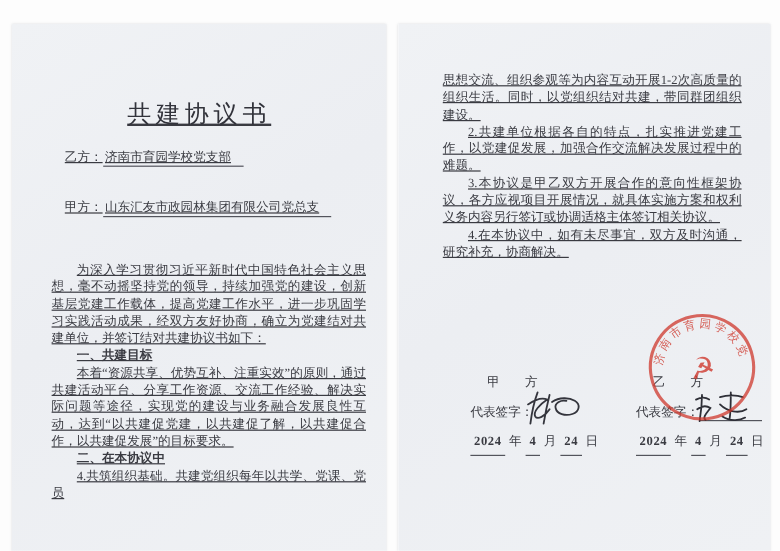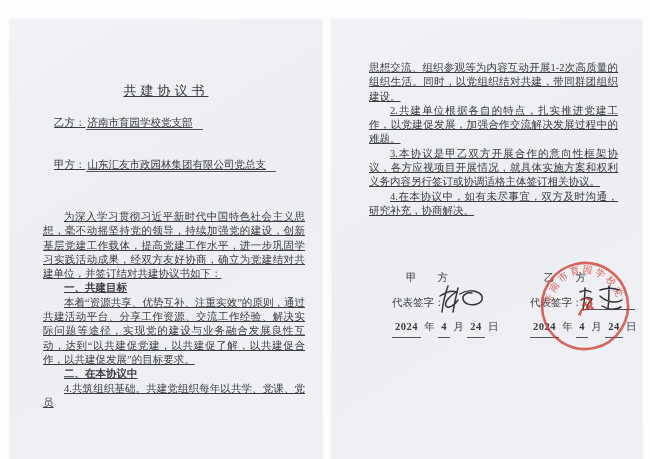--- a/index.html
+++ b/index.html
@@ -12,37 +12,37 @@
     position:absolute;top:20px;height:440px;
     background:linear-gradient(148deg,#f0f2f5 0%,#eceef2 45%,#eff1f4 100%);
     box-shadow:0 0 2px rgba(120,125,135,.25);
     color:#3a3b42;
     text-decoration:underline;
   }
   .page-left{left:10px;width:312px;}
   .page-right{left:332px;width:310px;}
   .doc-title{
     text-align:center;margin:62px 0 0 0;
-    font-size:13px;letter-spacing:4px;color:#32333b;font-weight:500;
+    font-size:20px;letter-spacing:4px;color:#32333b;font-weight:500;
   }
   .party-line{margin:0 0 0 44px;font-size:10.5px;line-height:15px;}
   .party-line.first{margin-top:27px;}
   .party-line.second{margin-top:15px;}
   .party-value{border-bottom:1px solid #53545c;padding:0 10px 1px 2px;}
   .para{
     margin:0 17px 0 33px;font-size:10.5px;line-height:14.3px;
     text-align:justify;text-indent:2em;
   }
   .page-right .para{margin:0 24px 0 37px;}
   .para.intro{margin-top:38px;}
   .para.no-indent{text-indent:0;}
   .para.heading{font-weight:bold;text-indent:2em;}
   .para.closing{margin-top:39px;}
   .pad-top{padding-top:41px;}
-  .sig-col{position:absolute;font-size:10.5px;color:#3a3b42;}
+  .sig-col{position:absolute;font-size:10.5px;color:#3a3b42;margin-top:41px;}
   .sig-col-a{left:60px;top:251px;}
   .sig-col-b{left:198px;top:251px;}
   .sig-party{letter-spacing:0;margin:0 0 0 14px;}
   .sig-line{margin-top:11px;position:relative;}
   .sig-name-line{display:inline-block;min-width:52px;border-bottom:1px solid #53545c;height:12px;vertical-align:bottom;}
   .sig-name-line.no-rule{border-bottom:none;}
   .sig-svg{position:absolute;left:42px;top:-14px;pointer-events:none;}
   .date-line{margin-top:10px;letter-spacing:.5px;}
   .date-num{border-bottom:1px solid #53545c;padding:0 3px 5px 3px;font-weight:bold;}
   .seal{

